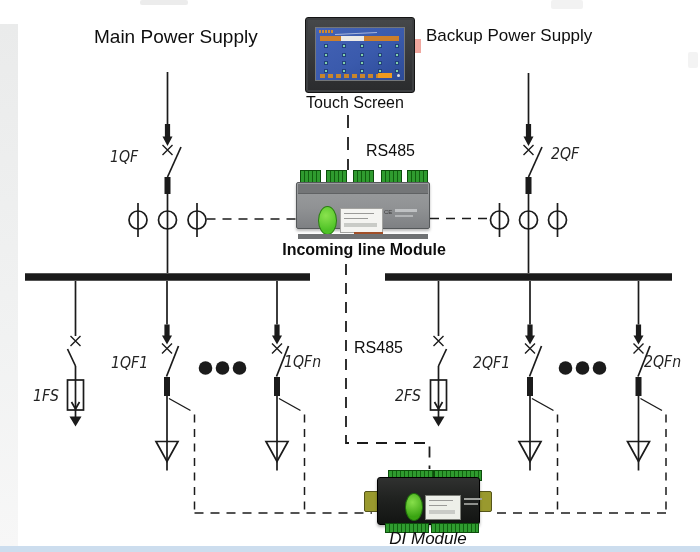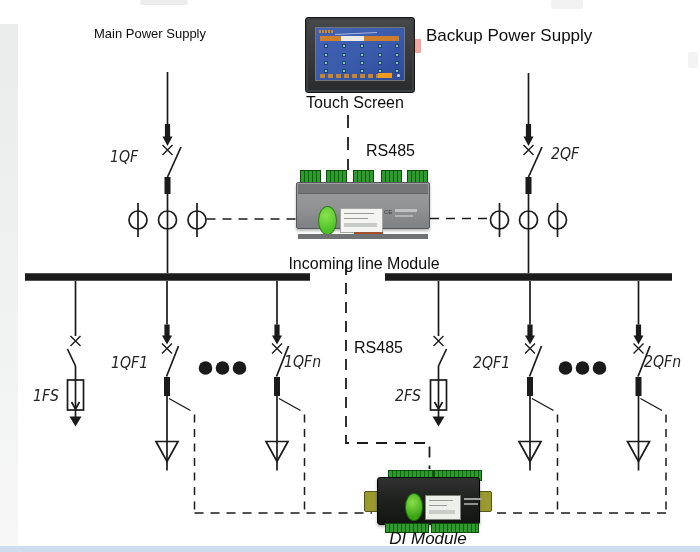--- a/index.html
+++ b/index.html
@@ -301,25 +301,25 @@
         <div class="abs micro-line" style="left:3px;top:9px;width:18px;"></div>
         <div class="abs micro-line" style="left:3px;top:14px;width:26px;height:4px;background:#c9cbc7;"></div>
       </div>
       <div class="abs dim-text"></div>
       <div class="abs dim-text2"></div>
     </div>
     <div class="abs terms" style="left:21px;top:53px;width:42px;height:8px;"></div>
     <div class="abs terms" style="left:67px;top:53px;width:46px;height:8px;"></div>
   </div>
 
-  <div class="lbl" style="left:94px;top:27px;font-size:13px;">Main Power Supply</div>
+  <div class="lbl" style="left:94px;top:27px;font-size:19px;">Main Power Supply</div>
   <div class="lbl center" style="left:355px;top:95px;font-size:16px;">Touch Screen</div>
   <div class="lbl" style="left:426px;top:27px;font-size:17px;">Backup Power Supply</div>
   <div class="lbl" style="left:366px;top:143px;font-size:16px;">RS485</div>
-  <div class="lbl center" style="left:364px;top:256px;font-size:16px;">Incoming line Module</div>
+  <div class="lbl center" style="left:364px;top:242px;font-size:16px;font-weight:bold;">Incoming line Module</div>
   <div class="lbl" style="left:354px;top:340px;font-size:16px;">RS485</div>
   <div class="lbl center" style="left:428px;top:530px;font-size:17px;font-style:italic;">DI Module</div>
 
   <div class="cad" style="left:110px;top:149px;">1QF</div>
   <div class="cad" style="left:551px;top:146px;">2QF</div>
   <div class="cad" style="left:111px;top:355px;">1QF1</div>
   <div class="cad" style="left:284px;top:354px;">1QFn</div>
   <div class="cad" style="left:473px;top:355px;">2QF1</div>
   <div class="cad" style="left:644px;top:354px;">2QFn</div>
   <div class="cad" style="left:33px;top:388px;">1FS</div>

